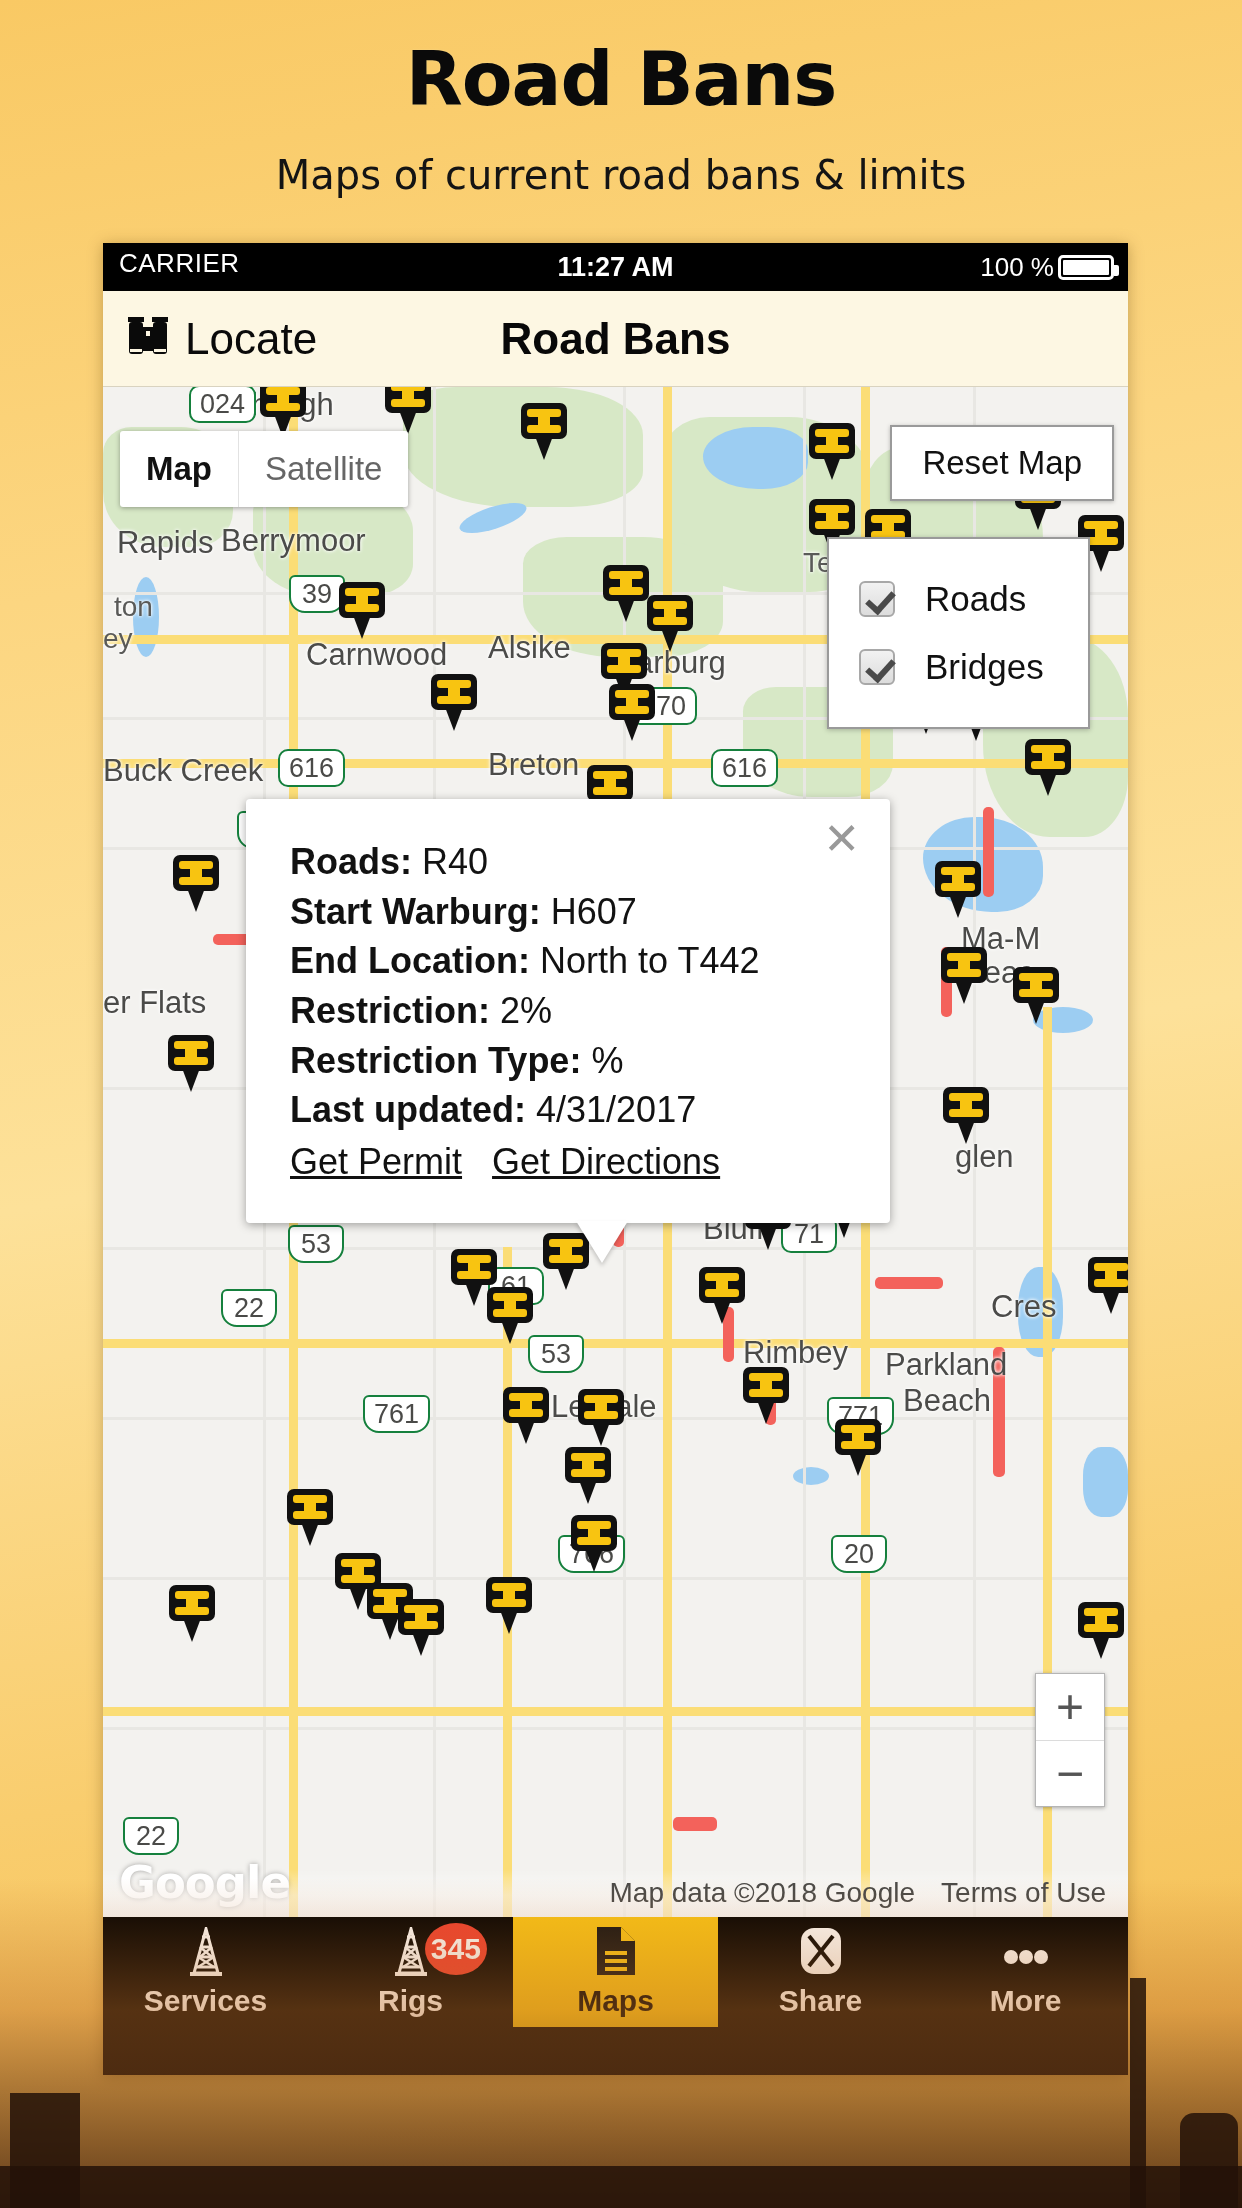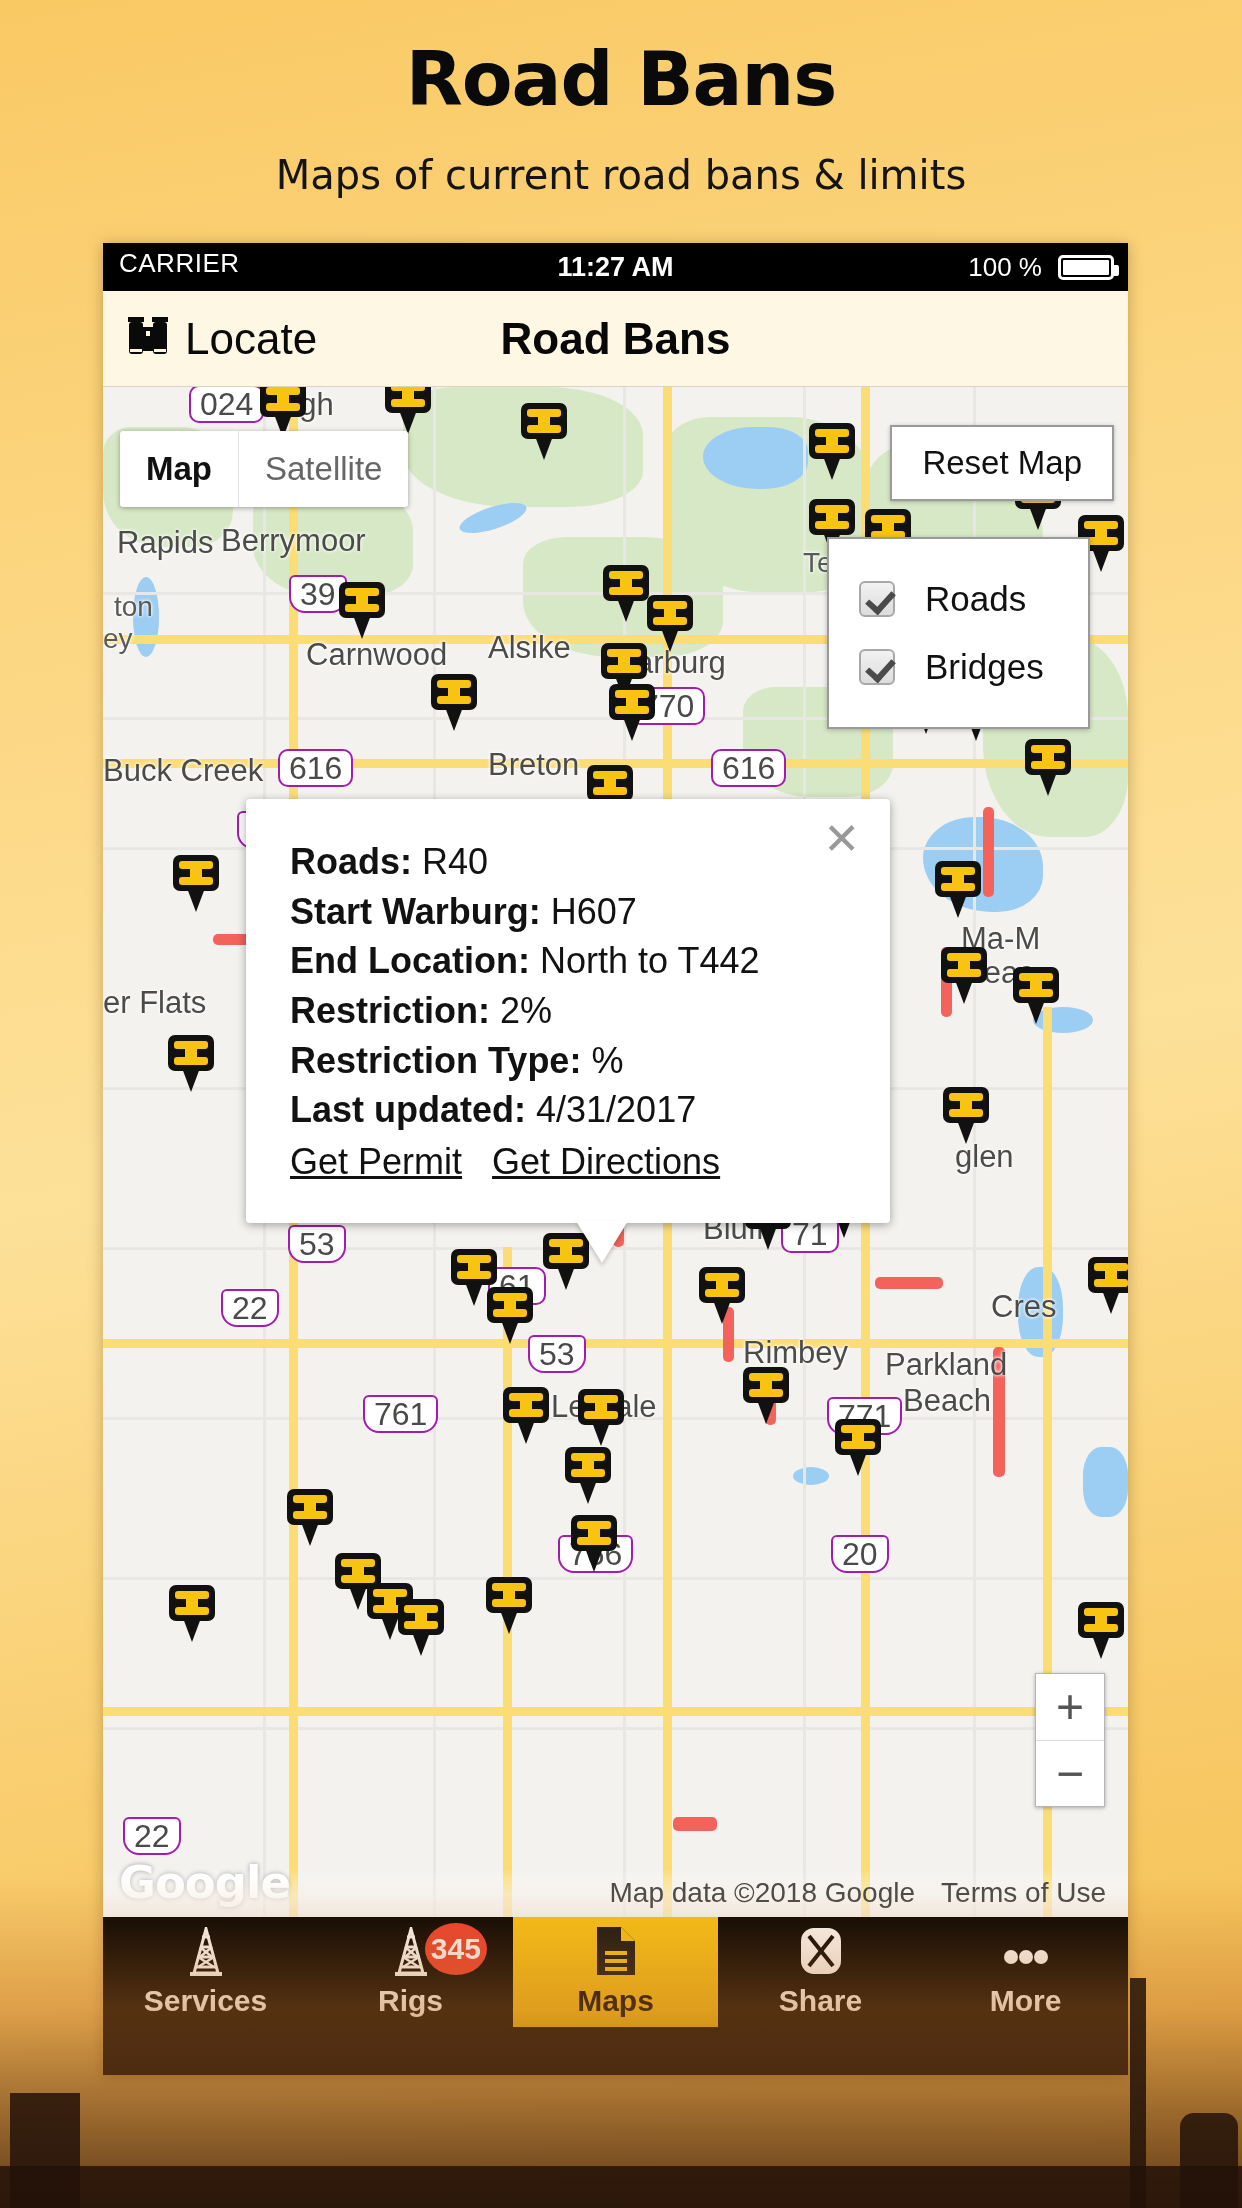--- a/index.html
+++ b/index.html
@@ -46,21 +46,21 @@
     font-size:27px; display:flex; align-items:center;
     font-family:"Liberation Sans", sans-serif;
   }
   .sb-left { position:absolute; left:16px; display:flex; align-items:center; gap:9px;flex-direction:column; }
   .dots { display:flex; gap:5px; align-items:center; }
   .dot { width:12px; height:12px; border-radius:50%; background:#fff; }
   .dot.hollow { background:transparent; border:2px solid #fff; }
   .carrier { letter-spacing:.5px; font-size:26px; }
   .wifi { display:inline-block; width:26px; height:20px; position:relative; }
   .sb-center { position:absolute; left:0; width:100%; text-align:center; font-size:27px; font-weight:600; }
-  .sb-right { position:absolute; right:14px; display:flex; align-items:center; gap:16px; font-size:26px; }
+  .sb-right { position:absolute; right:14px; display:flex; align-items:center; gap:4px; font-size:26px; }
   .battery { width:56px; height:25px; border:3px solid #fff; border-radius:5px; position:relative; padding:2px; }
   .battery:after { content:""; position:absolute; right:-8px; top:7px; width:5px; height:11px; background:#fff; border-radius:0 2px 2px 0; }
   .battery i { display:block; height:100%; background:#fff; border-radius:1px; }
   
   .navbar {
     position:relative; height:96px; background:#fdf7e3;
     display:flex; align-items:center; border-bottom:1px solid #d9d3c0;
   }
   .nav-left { display:flex; align-items:center; gap:14px; padding-left:22px; }
   .nav-locate { font-size:44px; color:#0a0a0a; font-weight:400; }
@@ -76,22 +76,22 @@
   .mp { position:absolute; }
   .green   { background:#d7e8c6; border-radius:22% 40% 30% 46%; }
   .water   { background:#9ccdf2; }
   .road-y  { background:#fbdd76; }
   .road-g  { background:#e8e7e3; }
   .redline { background:#f3625b; border-radius:5px; }
   .label   { position:absolute; color:#5a5a58; font-size:28px; white-space:nowrap;
              font-family:"Liberation Sans", sans-serif; text-shadow:0 0 4px #fff,0 0 3px #fff; }
   .label.big { font-size:31px; color:#4b4b49; }
   .shield {
-    position:absolute; background:#fff; border:2px solid #a21caf; border-radius:10px;
-    font-size:32px; color:#4a4a48; display:flex; align-items:center; justify-content:center;
+    position:absolute; background:#fff; border:2px solid #15803d; border-radius:10px;
+    font-size:27px; color:#4a4a48; display:flex; align-items:center; justify-content:center;
     padding:2px 9px; min-width:56px; height:38px;
   }
   .shield.pent { border-radius:6px 6px 16px 16px; }
   
   .pin { position:absolute; width:46px; height:58px; }
   .pin .head {
     width:46px; height:36px; background:#111; border-radius:7px; position:relative;
   }
   .pin .head:before {
     content:""; position:absolute; left:6px; top:6px; width:34px; height:8px;

